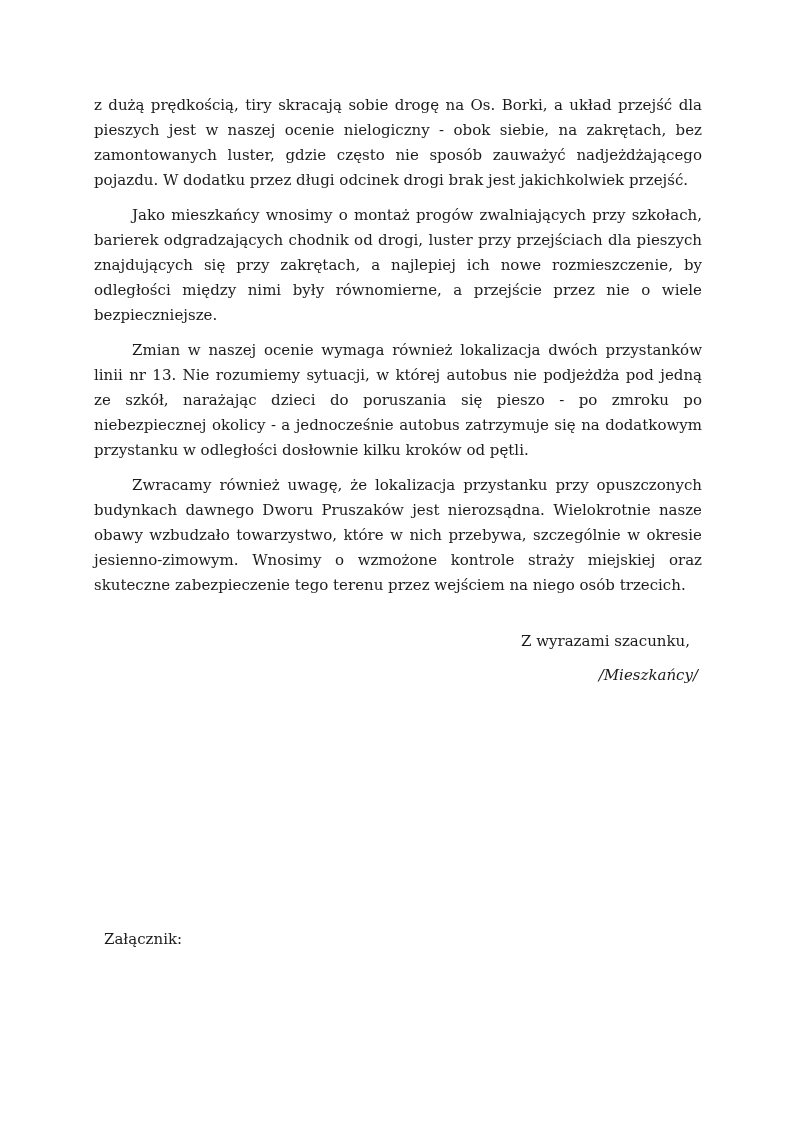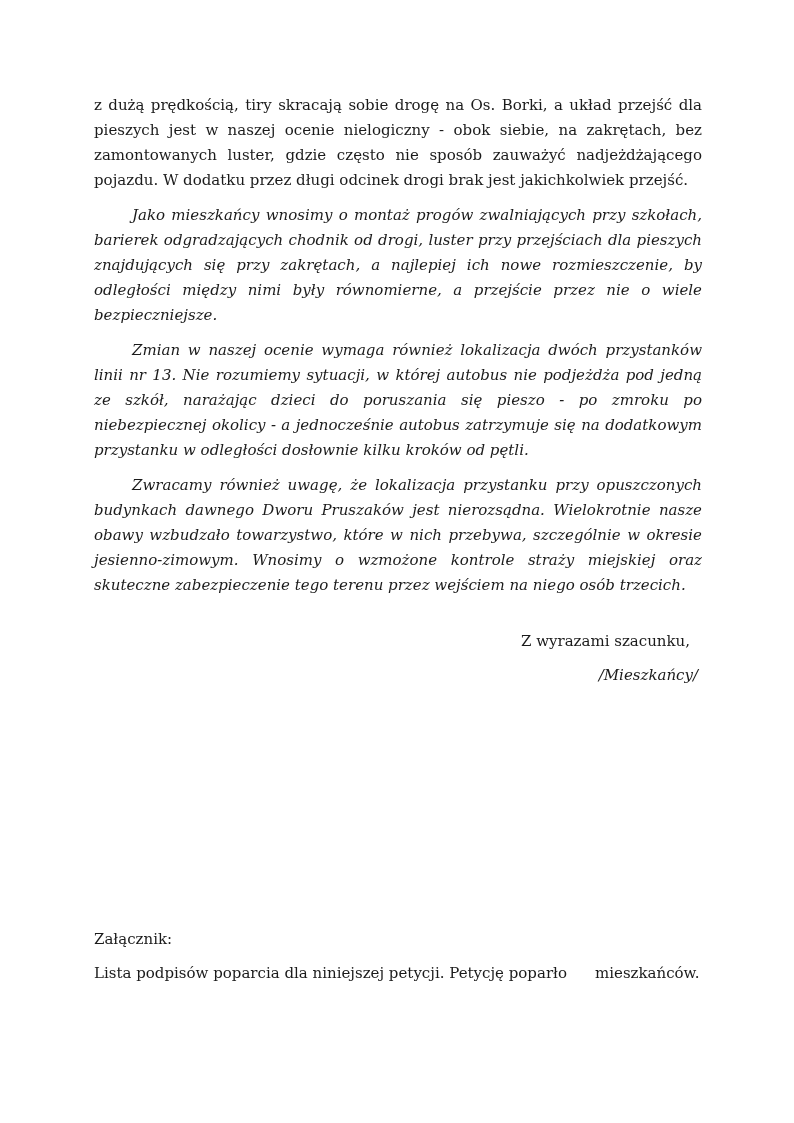--- a/index.html
+++ b/index.html
@@ -23,40 +23,39 @@
     left: 94px;
     top: 93px;
     width: 608px;
   }
   .para {
     text-align: justify;
     margin-bottom: 10px;
   }
   .para.indent {
     text-indent: 38px;
-    font-style: italic;
   }
   .closing {
     position: absolute;
     top: 629px;
     right: 104px;
     text-align: right;
     white-space: nowrap;
   }
   .signature {
     position: absolute;
     top: 663px;
     right: 96px;
     text-align: right;
     font-style: italic;
     white-space: nowrap;
   }
   .attachment-label {
     position: absolute;
-    left: 94px;
+    left: 104px;
     top: 927px;
   }
   .attachment-line {
     position: absolute;
     left: 94px;
     top: 961px;
     width: 608px;
   }
   .blank-gap {
     display: inline-block;
@@ -74,17 +73,14 @@
     <p class="para indent">Zmian w naszej ocenie wymaga również lokalizacja dwóch przystanków linii nr 13. Nie rozumiemy sytuacji, w której autobus nie podjeżdża pod jedną ze szkół, narażając dzieci do poruszania się pieszo - po zmroku po niebezpiecznej okolicy - a jednocześnie autobus zatrzymuje się na dodatkowym przystanku w odległości dosłownie kilku kroków od pętli.</p>
     <p class="para indent">Zwracamy również uwagę, że lokalizacja przystanku przy opuszczonych budynkach dawnego Dworu Pruszaków jest nierozsądna. Wielokrotnie nasze obawy wzbudzało towarzystwo, które w nich przebywa, szczególnie w okresie jesienno-zimowym. Wnosimy o wzmożone kontrole straży miejskiej oraz skuteczne zabezpieczenie tego terenu przez wejściem na niego osób trzecich.</p>
   </div>
 
   <p class="closing">Z wyrazami szacunku,</p>
 
   <p class="signature">/Mieszkańcy/</p>
 
   <p class="attachment-label">Załącznik:</p>
 
-  <p class="attachment-line">
-    <span>Lista podpisów poparcia dla niniejszej petycji. Petycję poparło</span><span class="blank-gap"></span><span>mieszkańców.</span>
-  </p>
 
 </div>
 
 </body></html>

